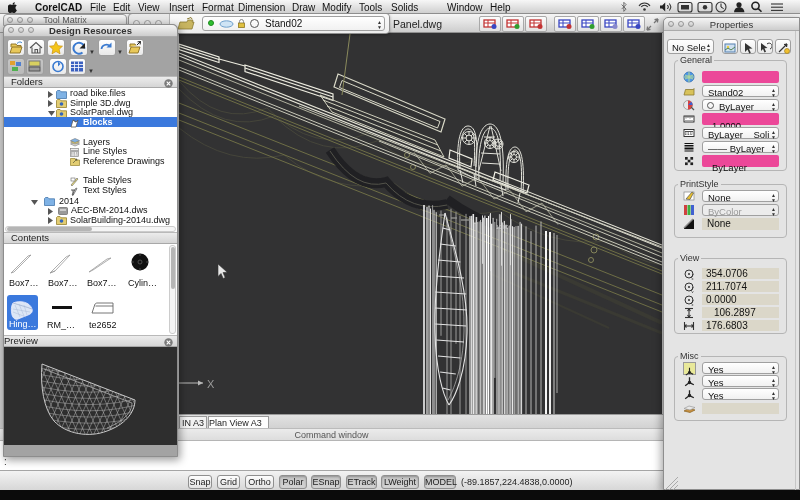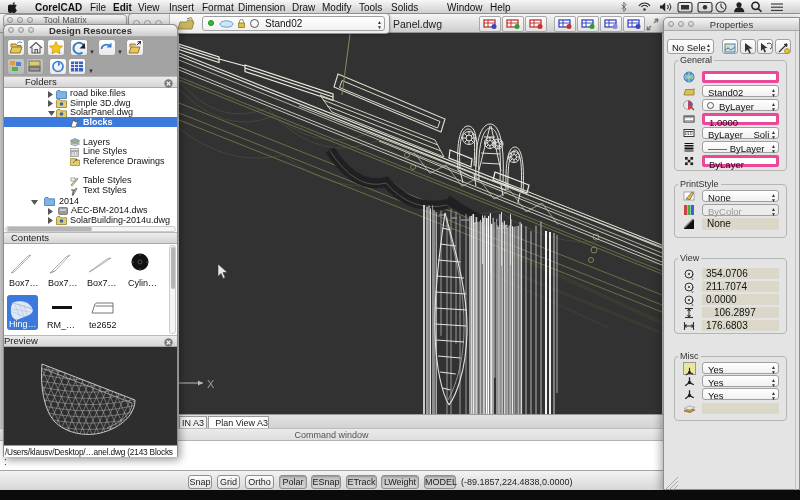--- a/index.html
+++ b/index.html
@@ -4,35 +4,35 @@
 html,body{width:800px;height:500px;overflow:hidden;}
 body{background:#c9c9c9;position:relative;}
 .abs{position:absolute;}
 .tbar{background:linear-gradient(#f5f5f5,#cdcdcd);}
 .tl{position:absolute;width:7px;height:7px;border-radius:50%;border:1px solid #979797;background:linear-gradient(#ebebeb,#c5c5c5);}
 .hdr{position:absolute;background:linear-gradient(#ececec,#d5d5d5);border-top:1px solid #b9b9b9;border-bottom:1px solid #a8a8a8;font-size:9.5px;color:#222;}
 .btn{position:absolute;border:1px solid #9f9f9f;border-radius:3px;background:linear-gradient(#ffffff,#e9e9e9);}
 .btn.on{background:linear-gradient(#c6c6c6,#b9b9b9);}
 .combo{position:absolute;border:1px solid #a0a0a0;border-radius:3px;background:linear-gradient(#ffffff,#f1f1f1);font-size:9.5px;color:#111;}
 .stp{position:absolute;right:2px;top:2px;font-size:5px;color:#333;line-height:5px;text-align:center;}
-.fld{position:absolute;border:3px solid #ec4899;border-radius:2px;background:#fff;font-size:9.5px;color:#111;}
+.fld{position:absolute;border:6px solid #ec4899;border-radius:2px;background:#fff;font-size:9.5px;color:#111;}
 .bfld{position:absolute;background:#dbd7c9;font-size:10px;color:#111;}
 .grp{position:absolute;border:1px solid #b5b5b5;border-radius:4px;}
 .glbl{position:absolute;font-size:9px;color:#333;background:#e4e4e4;padding:0 2px;line-height:9px;}
 .sbtn{position:absolute;height:14px;border:1px solid #8f8f8f;border-radius:3px;background:linear-gradient(#fdfdfd,#e3e3e3);font-size:9px;color:#222;text-align:center;line-height:12px;}
 .sbtn.on{background:linear-gradient(#c3c3c3,#d4d4d4);box-shadow:inset 0 1px 2px rgba(0,0,0,.25);}
 .trow{position:absolute;left:0;width:170px;height:9.7px;font-size:9px;color:#111;white-space:nowrap;line-height:9.7px;}
 </style></head><body>
 <div class="abs" style="left:0;top:0;width:800px;height:14px;background:linear-gradient(#f7f7f7,#cfcfcf);border-bottom:1px solid #8e8e8e;z-index:50">
     <svg class="abs" style="left:8px;top:2px" width="10" height="11" viewBox="0 0 10 11">
       <path d="M6.8,0.2 C6.9,0.9 6.6,1.5 6.2,2 C5.8,2.5 5.1,2.9 4.5,2.8 C4.4,2.2 4.7,1.6 5.1,1.1 C5.5,0.6 6.3,0.3 6.8,0.2 Z M8.9,8.2 C8.6,8.9 8.4,9.2 8,9.8 C7.4,10.6 6.7,11.1 6,11.1 C5.3,11.1 4.9,10.6 4,10.6 C3.1,10.6 2.7,11.1 2,11.1 C1.3,11.1 0.7,10.5 0.2,9.7 C-0.9,8 -1,5.2 0,3.8 C0.6,2.9 1.5,2.4 2.4,2.4 C3.3,2.4 3.8,2.9 4.5,2.9 C5.2,2.9 5.6,2.4 6.6,2.4 C7.4,2.4 8.2,2.8 8.8,3.6 C7,4.7 7.1,7.2 8.9,8.2 Z" fill="#1a1a1a"></path>
     </svg>
     <span class="abs" style="left:35px;top:1.5px;font-size:10px;color:#111;font-weight:bold">CorelCAD</span>
     <span class="abs" style="left:90px;top:1.5px;font-size:10px;color:#111;font-weight:normal">File</span>
-    <span class="abs" style="left:113px;top:1.5px;font-size:10px;color:#111;font-weight:bold">Edit</span>
+    <span class="abs" style="left:113px;top:1.5px;font-size:10px;color:#111;font-weight:normal">Edit</span>
     <span class="abs" style="left:138px;top:1.5px;font-size:10px;color:#111;font-weight:normal">View</span>
     <span class="abs" style="left:169px;top:1.5px;font-size:10px;color:#111;font-weight:normal">Insert</span>
     <span class="abs" style="left:202px;top:1.5px;font-size:10px;color:#111;font-weight:normal">Format</span>
     <span class="abs" style="left:238px;top:1.5px;font-size:10px;color:#111;font-weight:normal">Dimension</span>
     <span class="abs" style="left:292px;top:1.5px;font-size:10px;color:#111;font-weight:normal">Draw</span>
     <span class="abs" style="left:322px;top:1.5px;font-size:10px;color:#111;font-weight:normal">Modify</span>
     <span class="abs" style="left:359px;top:1.5px;font-size:10px;color:#111;font-weight:normal">Tools</span>
     <span class="abs" style="left:391px;top:1.5px;font-size:10px;color:#111;font-weight:normal">Solids</span>
     <span class="abs" style="left:447px;top:1.5px;font-size:10px;color:#111;font-weight:normal">Window</span>
     <span class="abs" style="left:490px;top:1.5px;font-size:10px;color:#111;font-weight:normal">Help</span>
@@ -324,21 +324,21 @@
       </g>
       <text x="317" y="196" font-size="5" fill="#cccccc" font-family="Liberation Sans, sans-serif">10 00</text>
       <line x1="0" y1="350" x2="24" y2="350" stroke="#b9b9b9" stroke-width="1"></line>
       <path d="M24,350 l-5,-2.5 v5 z" fill="#b9b9b9"></path>
       <text x="28" y="355" font-size="11" fill="#9a9a9a" font-family="Liberation Sans, sans-serif">X</text>
       <path d="M39,231 l0,12.5 l3,-3 l2.2,5 l2,-0.9 l-2.2,-5 l4.2,-0.4 z" fill="#e8e8e8" stroke="#333" stroke-width="0.6"></path>
     </svg>
   </div>
 <div class="abs" style="left:179px;top:414px;width:484px;height:14px;background:linear-gradient(#e2e2e2,#d2d2d2);border-top:1px solid #9a9a9a;z-index:1">
     <div class="abs" style="left:0;top:1px;width:28px;height:13px;background:#f2f2f2;border:1px solid #999;border-bottom:none;font-size:9px;color:#222;text-align:center;line-height:13px">IN A3</div>
-    <div class="abs" style="left:29px;top:1px;width:61px;height:13px;background:#fdfdfd;border:1px solid #999;border-bottom:none;font-size:9px;color:#222;text-align:right;line-height:13px">Plan View A3</div>
+    <div class="abs" style="left:29px;top:1px;width:61px;height:13px;background:#fdfdfd;border:1px solid #999;border-bottom:none;font-size:9px;color:#222;text-align:left;line-height:13px">Plan View A3</div>
   </div>
 <div class="abs" style="left:0;top:428px;width:663px;height:13px;background:linear-gradient(#ebebeb,#dddddd);border-top:1px solid #bbb;border-bottom:1px solid #b5b5b5;z-index:1;text-align:center;font-size:9px;color:#555;line-height:12px">Command window</div>
 <div class="abs" style="left:0;top:441px;width:663px;height:29px;background:#ffffff;z-index:1;font-size:10px;color:#333">
     <span class="abs" style="left:4px;top:15px">:</span>
   </div>
 <div class="abs" style="left:0;top:470px;width:663px;height:20px;background:linear-gradient(#f3f3f3,#d7d7d7);border-top:1px solid #a5a5a5;z-index:1">
     <div class="sbtn" style="left:188px;top:4px;width:24px">Snap</div>
     <div class="sbtn" style="left:217px;top:4px;width:23px">Grid</div>
     <div class="sbtn" style="left:245px;top:4px;width:29px">Ortho</div>
     <div class="sbtn on" style="left:279px;top:4px;width:28px">Polar</div>
@@ -427,21 +427,21 @@
     <div class="btn" style="left:64px;top:33px;width:18px;height:17px"><svg width="16" height="15" viewBox="0 0 16 15">
         <rect x="2" y="2.5" width="12" height="10" fill="#3a60c0"></rect>
         <g stroke="#fff" stroke-width="0.8">
           <line x1="2" y1="5.5" x2="14" y2="5.5"></line>
           <line x1="2" y1="8.5" x2="14" y2="8.5"></line>
           <line x1="5.5" y1="2.5" x2="5.5" y2="12.5"></line>
           <line x1="9.5" y1="2.5" x2="9.5" y2="12.5"></line>
         </g>
       </svg></div>
     <span class="abs" style="left:84px;top:43px;font-size:6px;color:#333">▼</span>
-    <div class="hdr" style="left:0;top:51px;width:173px;height:12px;line-height:10px"><span style="margin-left:21px">Folders</span><svg class="abs" style="right:4px;top:1.5px" width="9" height="9" viewBox="0 0 9 9">
+    <div class="hdr" style="left:0;top:51px;width:173px;height:12px;line-height:10px"><span style="margin-left:7px">Folders</span><svg class="abs" style="right:4px;top:1.5px" width="9" height="9" viewBox="0 0 9 9">
         <circle cx="4.5" cy="4.5" r="4.2" fill="#7a7a7a"></circle>
         <path d="M2.7,2.7 L6.3,6.3 M6.3,2.7 L2.7,6.3" stroke="#fff" stroke-width="1.1"></path>
       </svg></div>
     <div class="abs" style="left:0;top:63px;width:173px;height:144px;background:#ffffff;overflow:hidden">
       <div class="trow" style="top:1px">
         <svg class="abs" style="left:44px;top:1.5px" width="5" height="7" viewBox="0 0 5 7">
           <path d="M0,0 L5,3.5 L0,7 Z" fill="#555"></path>
         </svg>
         <svg class="abs" style="left:52px;top:0.5px" width="11" height="9" viewBox="0 0 11 9">
           <path d="M0.5,8.5 V1.5 L1.5,0.5 H4 L5,1.8 H10.5 V8.5 Z" fill="#7fb2e5" stroke="#4679ad" stroke-width="0.8"></path>
@@ -685,21 +685,20 @@
           <path d="M25,68.2 Q88,84.2 140,68.2" fill="none" stroke="#b0b0b0" stroke-width="0.5"></path>
           <path d="M25,74.4 Q88,90.4 140,74.4" fill="none" stroke="#b0b0b0" stroke-width="0.5"></path>
           <path d="M25,80.6 Q88,96.6 140,80.6" fill="none" stroke="#b0b0b0" stroke-width="0.5"></path>
           <path d="M25,86.8 Q88,102.8 140,86.8" fill="none" stroke="#b0b0b0" stroke-width="0.5"></path>
           <path d="M25,93 Q88,109 140,93" fill="none" stroke="#b0b0b0" stroke-width="0.5"></path>
         </g>
         <path d="M38,17 L131,53 C131,66 120,78 103,84 C85,91 62,87 50,74 C40,62 36,40 38,17 Z" fill="none" stroke="#c8c8c8" stroke-width="1"></path>
         <path d="M40,22 L128,56 C128,66 118,75 103,81" fill="none" stroke="#bcbcbc" stroke-width="0.7"></path>
       </svg>
     </div>
-    <div class="abs" style="left:0;top:420px;width:173px;height:12px;background:#fff;border-top:1px solid #999;font-size:8.3px;color:#111;line-height:12px;white-space:nowrap;overflow:hidden;letter-spacing:-0.2px"><span style="margin-left:1px">/Users/klausv/Desktop/…anel.dwg (2143 Blocks</span></div>
   </div>
 <div class="abs" style="left:663px;top:17px;width:137px;height:473px;background:#e4e4e4;border:1px solid #8d8d8d;border-radius:5px 0 0 0;z-index:10;box-shadow:-2px 3px 8px rgba(0,0,0,.35)">
     <div class="tbar" style="height:13px;border-radius:5px 0 0 0;border-bottom:1px solid #aaa;position:relative">
       <div class="tl" style="left:4px;top:2.5px;width:6px;height:6px"></div>
       <div class="tl" style="left:14px;top:2.5px;width:6px;height:6px"></div>
       <div class="tl" style="left:24px;top:2.5px;width:6px;height:6px"></div>
       <div style="text-align:center;font-size:9.5px;font-weight:normal;color:#333;line-height:13px">Properties</div>
     </div>
     <div class="combo" style="left:3px;top:21px;width:47px;height:15px">
       <span class="abs" style="left:4px;top:1.5px">No Sele</span>

